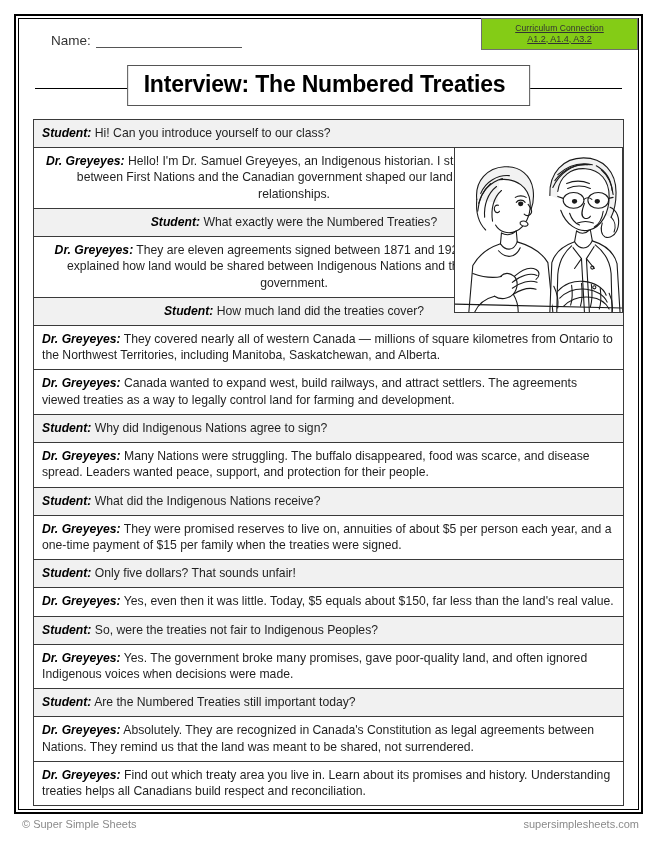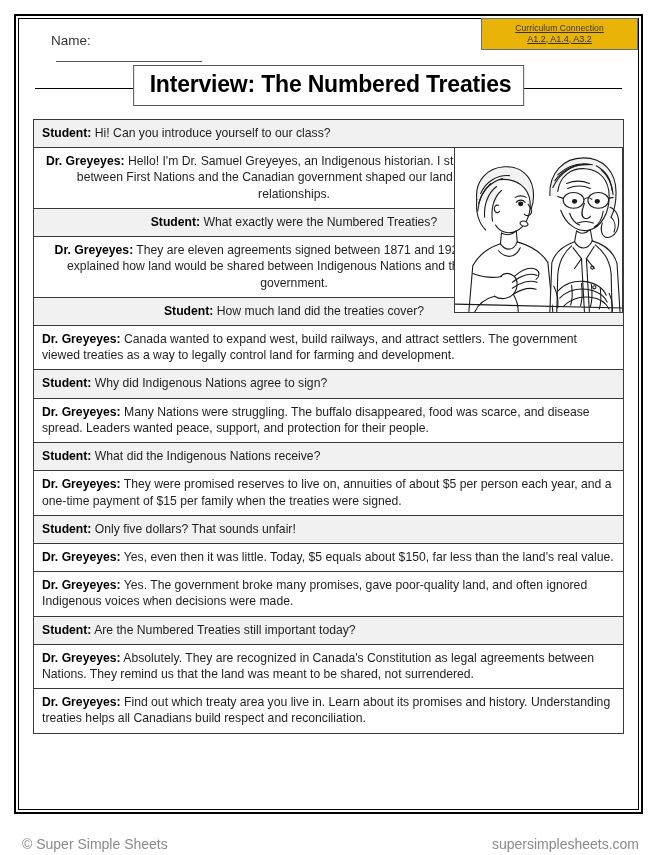--- a/index.html
+++ b/index.html
@@ -45,23 +45,22 @@
     position: relative;
     height: 44px;
   }
   .name-block {
     position: absolute;
     left: 18px;
     top: 14px;
     font-size: 13px;
     color: #3a3a3a;
     display: flex;
-    align-items: flex-start;
+    align-items: center;
     white-space: nowrap;
-    flex-direction: column;
   }
   .name-label { font-size: 13.5px; color: #333; }
   .name-line {
     display: inline-block;
     width: 146px;
     border-bottom: 1px solid #555;
     height: 13px;
     margin-left: 5px;
   }
   .page-number {
@@ -73,21 +72,21 @@
     color: #3a3a3a;
     margin-left: 20px;
     font-style: italic;
   }
   .curriculum-box {
     position: absolute;
     right: -14px;
     top: -1px;
     width: 157px;
     box-sizing: border-box;
-    background: #eab308;
+    background: #84cc16;
     border: 1px solid #6f6f6f;
     text-align: center;
     padding: 4px 2px 4px 2px;
     line-height: 1.25;
   }
   .cc-title {
     font-size: 8.5px;
     color: #333;
     text-decoration: underline;
     display: block;
@@ -113,21 +112,21 @@
     top: 23px;
     border-top: 1px solid #000;
   }
   .title-box {
     position: absolute;
     left: 50%;
     transform: translateX(-50%);
     top: 0;
     background: #ffffff;
     border: 1px solid #555;
-    padding: 5px 12px 7px 16px;
+    padding: 5px 24px 7px 16px;
   }
   .title-text {
     font-size: 23px;
     font-weight: bold;
     color: #000;
     letter-spacing: -0.2px;
     white-space: nowrap;
   }
 
   
@@ -151,20 +150,21 @@
   .qa-row.student {
     background: #f1f1f1;
   }
   .qa-row.narrow {
     padding-right: 77px;
     text-align: center;
   }
   .speaker {
     font-weight: bold;
     color: #000;
+    font-style: italic;
   }
   .utterance {
     color: #1f1f1f;
   }
 
   
   .illustration {
     position: absolute;
     right: 0;
     top: 27px;
@@ -174,22 +174,22 @@
     background: #ffffff;
     overflow: hidden;
     box-sizing: border-box;
   }
   .illustration svg { display: block; width: 100%; height: 100%; }
 
   
   .footer {
     position: relative;
     width: 629px;
-    margin-top: 22px;
-    font-size: 14px;
+    margin-top: 4px;
+    font-size: 11px;
     color: #8a8a8a;
     height: 16px;
   }
   .footer-left { position: absolute; left: 8px; top: 0; }
   .footer-right { position: absolute; right: 4px; top: 0; }
 </style>
 </head>
 <body>
 
 <div class="page">
@@ -214,27 +214,29 @@
           <span class="title-text">Interview: The Numbered Treaties</span>
         </div>
       </div>
 
       <div class="interview" id="interview-table">
         <div class="qa-row student"><span class="speaker">Student:</span><span class="utterance"> Hi! Can you introduce yourself to our class?</span></div>
           <div class="qa-row expert narrow"><span class="speaker">Dr. Greyeyes:</span><span class="utterance"> Hello! I'm Dr. Samuel Greyeyes, an Indigenous historian. I study how treaties between First Nations and the Canadian government shaped our land, laws, and relationships.</span></div>
           <div class="qa-row student narrow"><span class="speaker">Student:</span><span class="utterance"> What exactly were the Numbered Treaties?</span></div>
           <div class="qa-row expert narrow"><span class="speaker">Dr. Greyeyes:</span><span class="utterance"> They are eleven agreements signed between 1871 and 1921. Each treaty explained how land would be shared between Indigenous Nations and the Canadian government.</span></div>
           <div class="qa-row student narrow"><span class="speaker">Student:</span><span class="utterance"> How much land did the treaties cover?</span></div>
-          <div class="qa-row expert"><span class="speaker">Dr. Greyeyes:</span><span class="utterance"> Canada wanted to expand west, build railways, and attract settlers. The government viewed treaties as a way to legally control land for farming and development.</span></div>
+          <div class="qa-row expert"><span class="speaker">Dr. Greyeyes:</span><span class="utterance"> They covered nearly all of western Canada — millions of square kilometres from Ontario to the Northwest Territories, including Manitoba, Saskatchewan, and Alberta.</span></div>
+          <div class="qa-row expert"><span class="speaker">Dr. Greyeyes:</span><span class="utterance"> Canada wanted to expand west, build railways, and attract settlers. The agreements viewed treaties as a way to legally control land for farming and development.</span></div>
           <div class="qa-row student"><span class="speaker">Student:</span><span class="utterance"> Why did Indigenous Nations agree to sign?</span></div>
           <div class="qa-row expert"><span class="speaker">Dr. Greyeyes:</span><span class="utterance"> Many Nations were struggling. The buffalo disappeared, food was scarce, and disease spread. Leaders wanted peace, support, and protection for their people.</span></div>
           <div class="qa-row student"><span class="speaker">Student:</span><span class="utterance"> What did the Indigenous Nations receive?</span></div>
           <div class="qa-row expert"><span class="speaker">Dr. Greyeyes:</span><span class="utterance"> They were promised reserves to live on, annuities of about $5 per person each year, and a one-time payment of $15 per family when the treaties were signed.</span></div>
           <div class="qa-row student"><span class="speaker">Student:</span><span class="utterance"> Only five dollars? That sounds unfair!</span></div>
           <div class="qa-row expert"><span class="speaker">Dr. Greyeyes:</span><span class="utterance"> Yes, even then it was little. Today, $5 equals about $150, far less than the land's real value.</span></div>
+          <div class="qa-row student"><span class="speaker">Student:</span><span class="utterance"> So, were the treaties not fair to Indigenous Peoples?</span></div>
           <div class="qa-row expert"><span class="speaker">Dr. Greyeyes:</span><span class="utterance"> Yes. The government broke many promises, gave poor-quality land, and often ignored Indigenous voices when decisions were made.</span></div>
           <div class="qa-row student"><span class="speaker">Student:</span><span class="utterance"> Are the Numbered Treaties still important today?</span></div>
           <div class="qa-row expert"><span class="speaker">Dr. Greyeyes:</span><span class="utterance"> Absolutely. They are recognized in Canada's Constitution as legal agreements between Nations. They remind us that the land was meant to be shared, not surrendered.</span></div>
           <div class="qa-row expert"><span class="speaker">Dr. Greyeyes:</span><span class="utterance"> Find out which treaty area you live in. Learn about its promises and history. Understanding treaties helps all Canadians build respect and reconciliation.</span></div>
       <div class="illustration">
           <svg viewBox="0 0 169 166" xmlns="http://www.w3.org/2000/svg">
             <rect x="0" y="0" width="169" height="166" fill="#ffffff"></rect>
             <g fill="none" stroke="#1a1a1a" stroke-width="1.1" stroke-linecap="round" stroke-linejoin="round">
 
               <path d="M22 52 C20 33 33 20 50 19 C66 18 77 28 79 42 C80 50 79 57 77 62" fill="#f2f2f2"></path>

